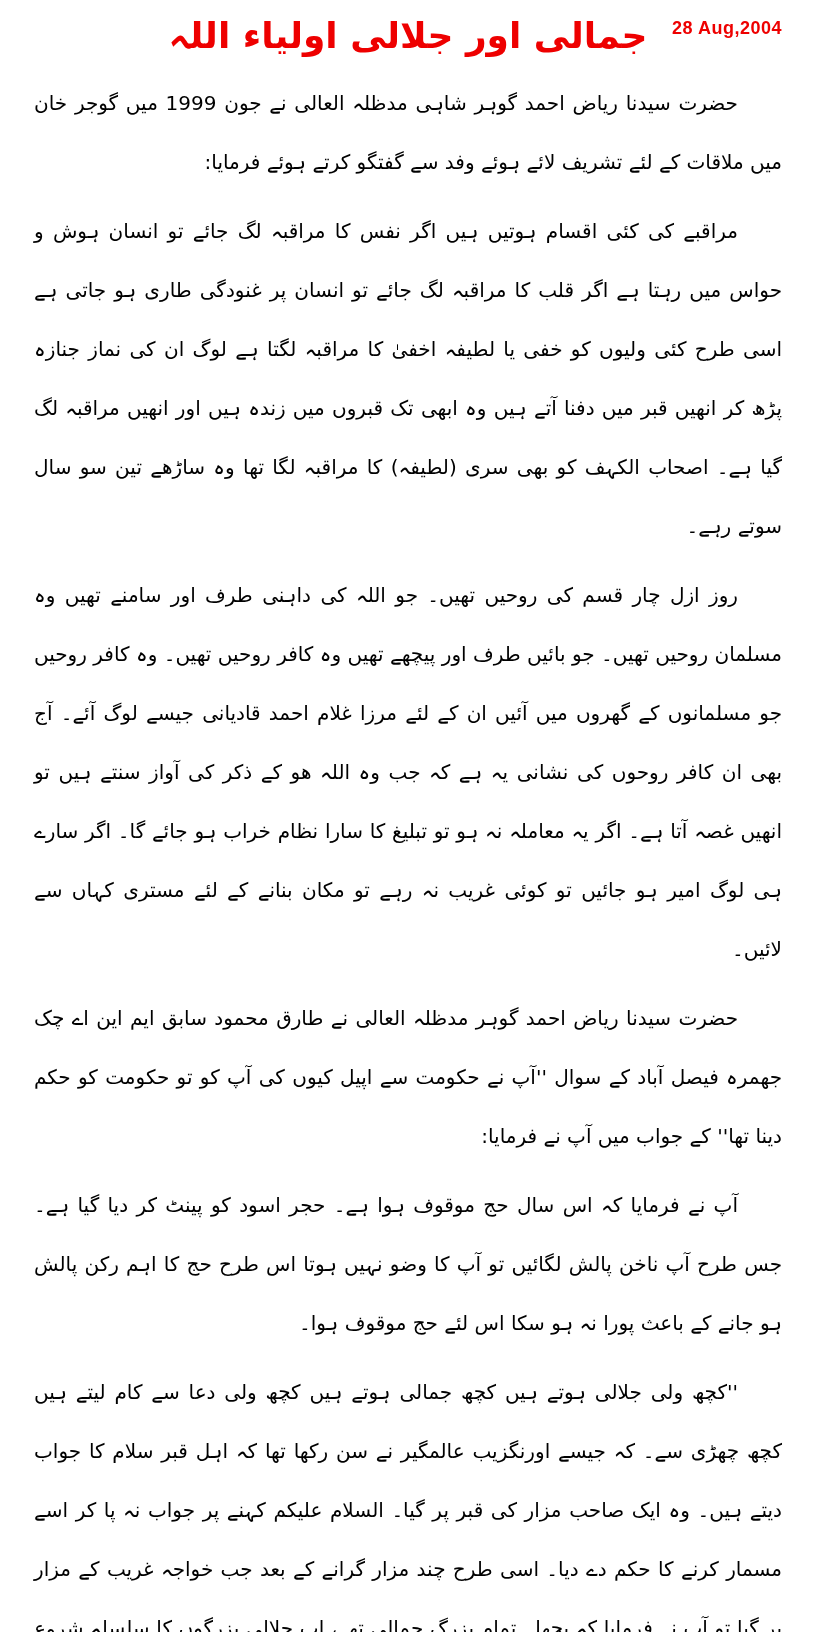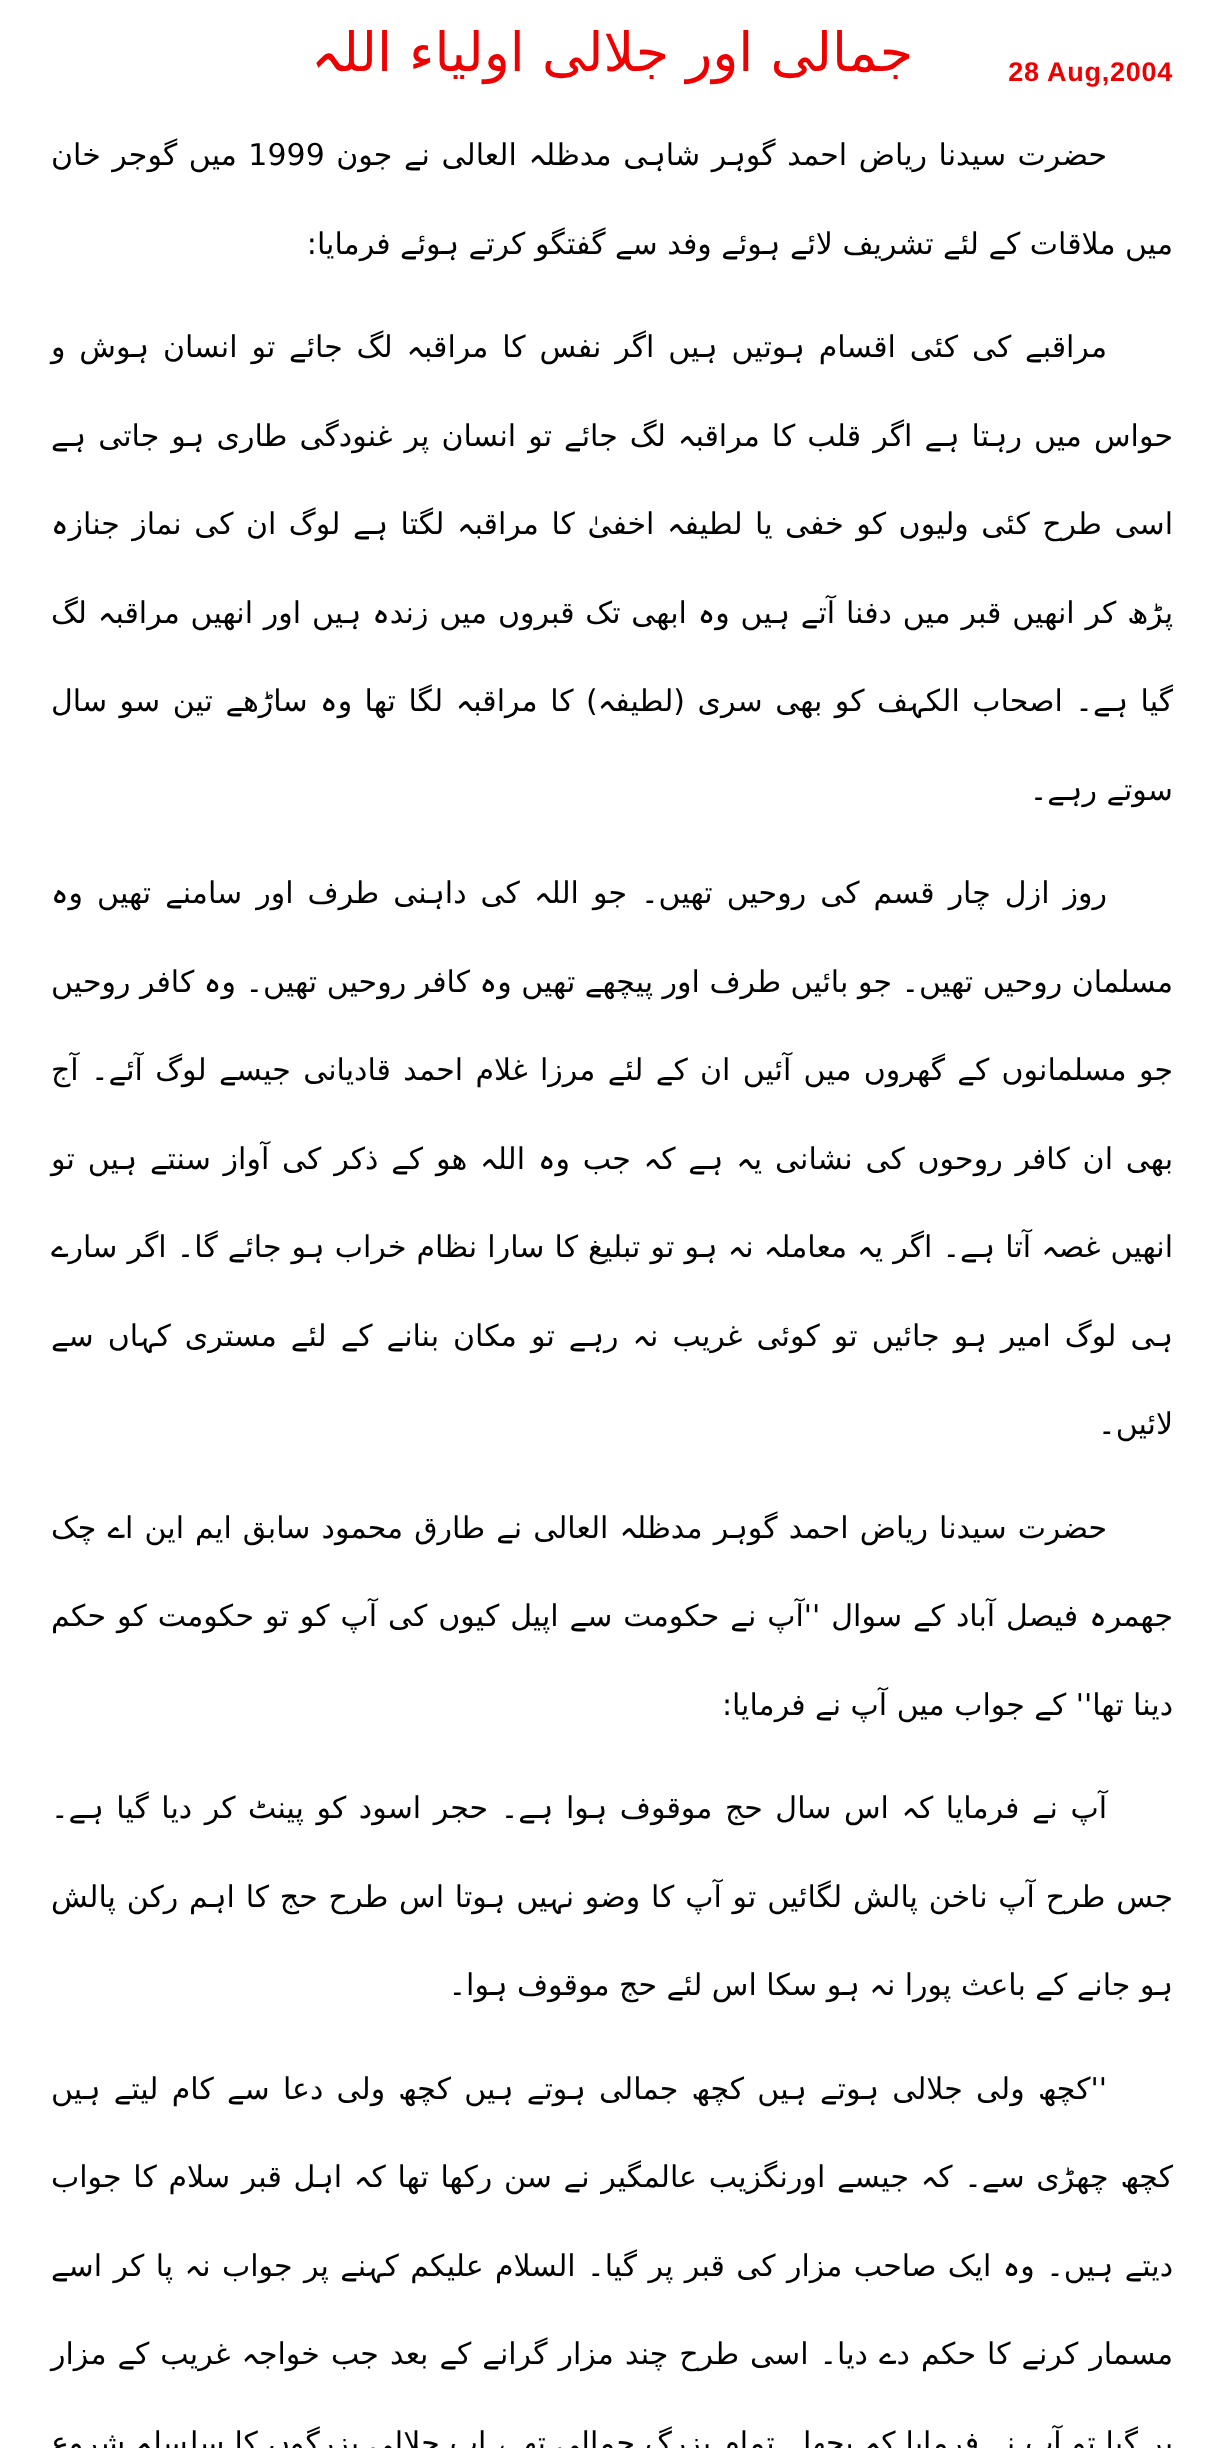--- a/index.html
+++ b/index.html
@@ -21,27 +21,27 @@
   .header {
     position: relative;
     height: 68px;
   }
   .page-title {
     margin: 0;
     text-align: center;
     direction: rtl;
     color: #ee0000;
     font-size: 36px;
-    font-weight: normal;
+    font-weight: bold;
     line-height: 60px;
     font-family: "DejaVu Sans", sans-serif;
   }
   .date-label {
     position: absolute;
-    top: 32px;
+    top: 12px;
     right: 0px;
     color: #ee0000;
     font-family: "Liberation Sans", sans-serif;
     font-size: 18px;
     font-weight: 600;
     letter-spacing: 0.5px;
   }
   
   .article {
     direction: rtl;

